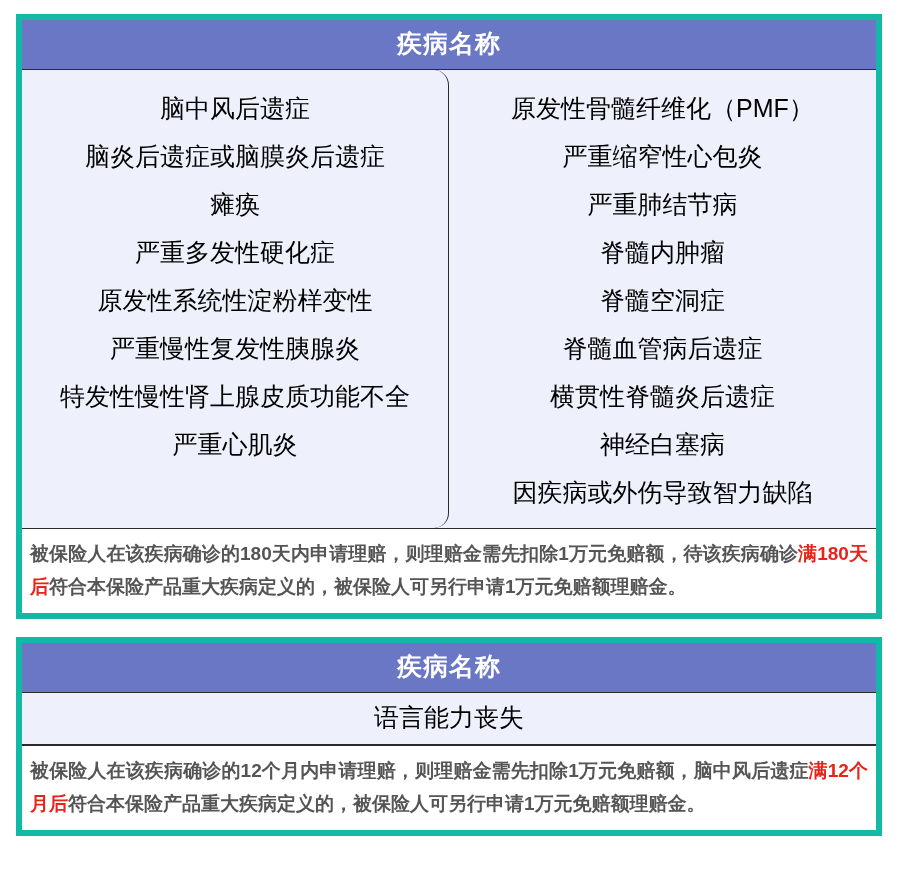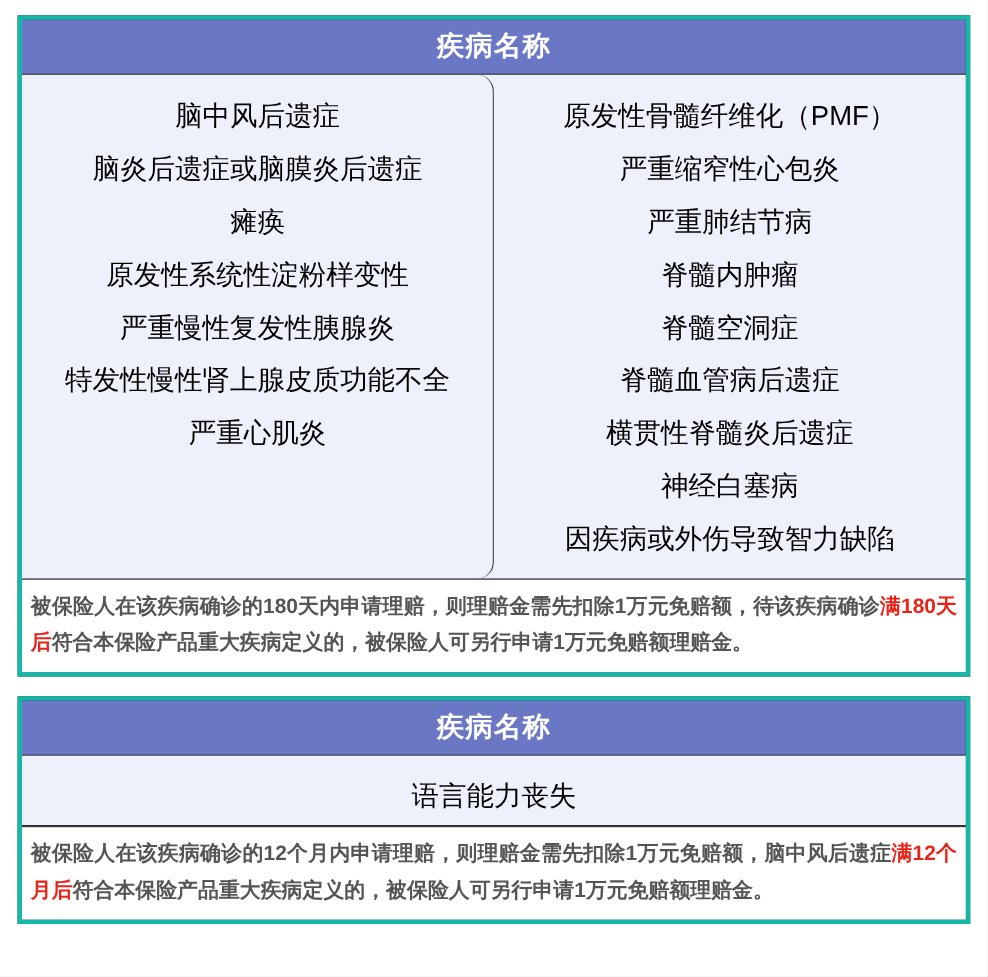--- a/index.html
+++ b/index.html
@@ -16,23 +16,23 @@
   .page {
     width: 898px;
     height: 888px;
     box-sizing: border-box;
     padding: 14px 16px 10px 16px;
     display: flex;
     flex-direction: column;
     gap: 18px;
   }
   .table-block {
-    border: 4px solid #14b8a6;
+    border: 6px solid #14b8a6;
     box-sizing: border-box;
-    background: #0f172a;
+    background: #1d4ed8;
   }
   .table-header {
     background: #6a77c4;
     color: #ffffff;
     text-align: center;
     font-size: 25px;
     font-weight: bold;
     padding: 7px 0 9px 0;
     letter-spacing: 1px;
     border-bottom: 1px solid #2b2b2b;
@@ -57,21 +57,21 @@
     text-align: center;
     font-size: 25px;
     line-height: 48px;
     color: #000000;
     white-space: nowrap;
   }
   .single-row {
     background: #eef0fb;
     text-align: center;
     font-size: 25px;
-    padding: 20px 0 10px 0;
+    padding: 8px 0 10px 0;
     border-bottom: 1px solid #2b2b2b;
   }
   .note {
     background: #ffffff;
     border-top: 1px solid #2b2b2b;
     padding: 8px 8px 10px 8px;
     font-size: 19px;
     line-height: 33px;
     color: #555555;
     text-align: justify;
@@ -86,20 +86,21 @@
 
 <div class="page">
 
   <div class="table-block">
     <div class="table-header">疾病名称</div>
     <div class="cols">
       <div class="col left">
         <div class="disease">脑中风后遗症</div>
         <div class="disease">脑炎后遗症或脑膜炎后遗症</div>
         <div class="disease">瘫痪</div>
+        <div class="disease">严重多发性硬化症</div>
         <div class="disease">原发性系统性淀粉样变性</div>
         <div class="disease">严重慢性复发性胰腺炎</div>
         <div class="disease">特发性慢性肾上腺皮质功能不全</div>
         <div class="disease">严重心肌炎</div>
       </div>
       <div class="col right">
         <div class="disease">原发性骨髓纤维化（PMF）</div>
         <div class="disease">严重缩窄性心包炎</div>
         <div class="disease">严重肺结节病</div>
         <div class="disease">脊髓内肿瘤</div>

